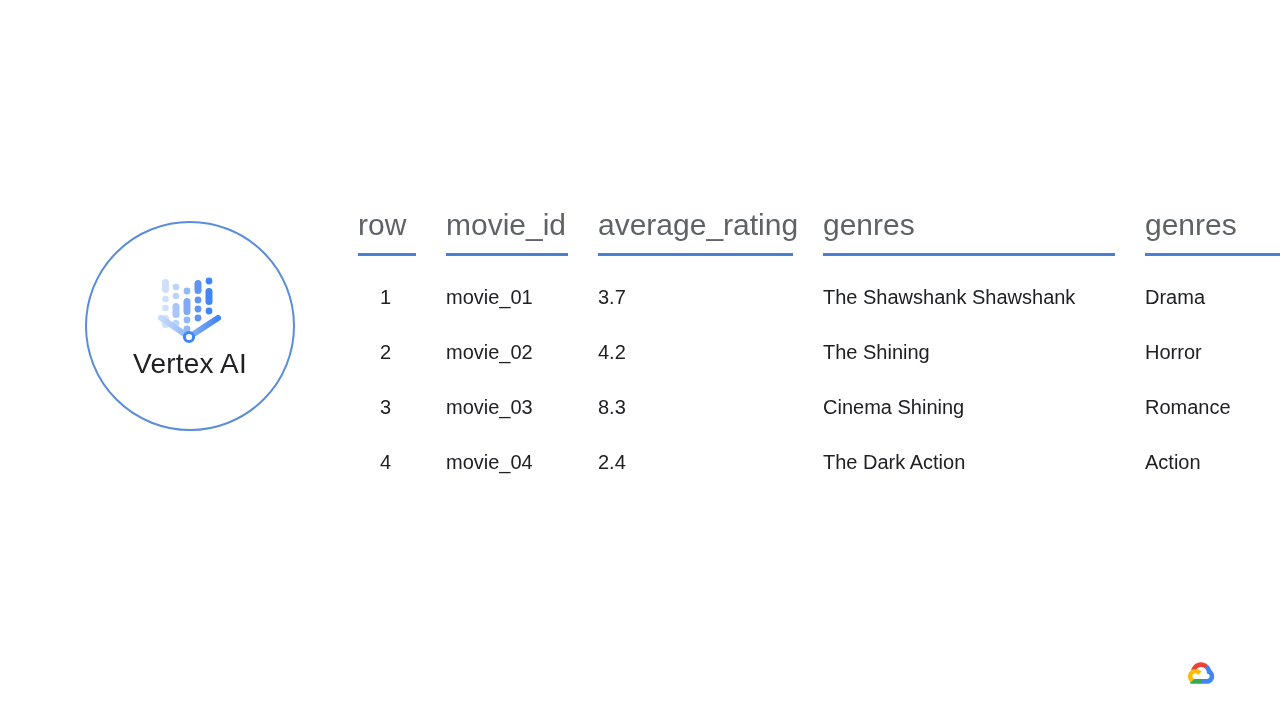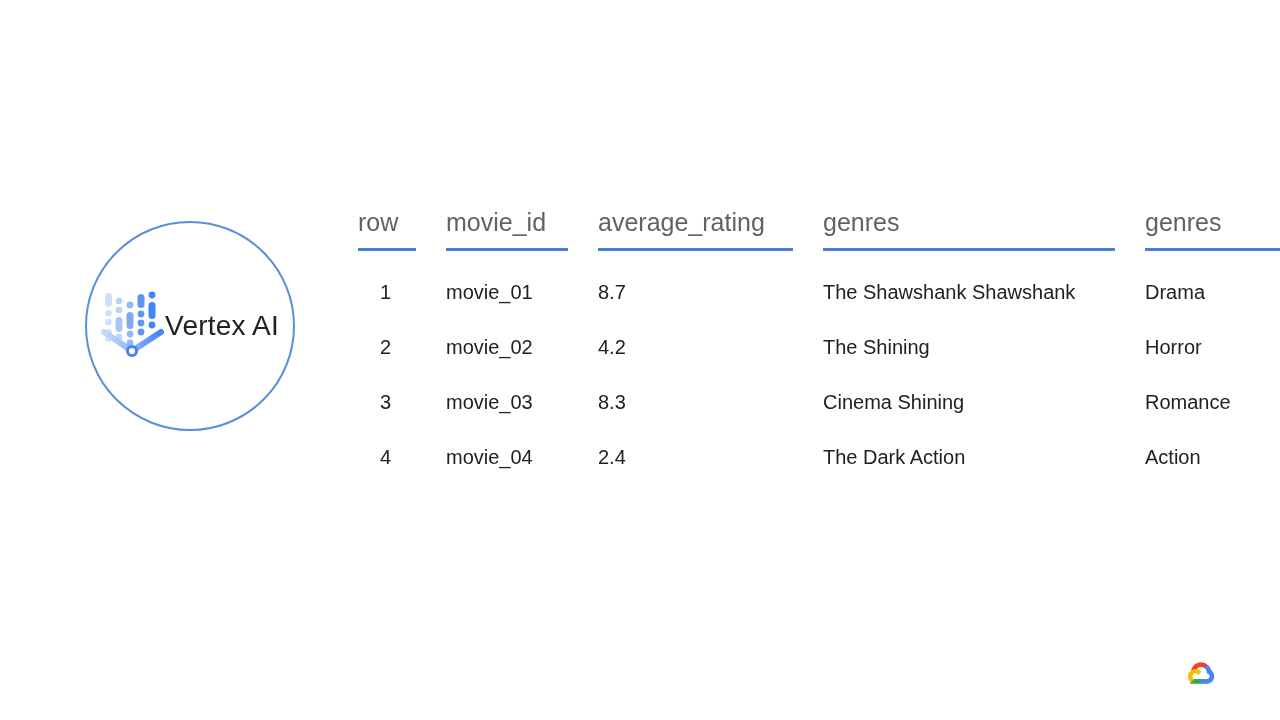--- a/index.html
+++ b/index.html
@@ -26,21 +26,21 @@
   .brand-badge {
     position: absolute;
     left: 85px;
     top: 221px;
     width: 210px;
     height: 210px;
     border: 2px solid #5b8dd9;
     border-radius: 50%;
     box-sizing: border-box;
     display: flex;
-    flex-direction: row;
+    flex-direction: column;
     align-items: center;
     justify-content: center;
   }
   .brand-icon {
     width: 64px;
     height: 70px;
     margin-bottom: 6px;
     display: block;
   }
   .brand-label {
@@ -60,21 +60,21 @@
     border-collapse: collapse;
     table-layout: fixed;
   }
   .data-table col.c-row        { width: 88px; }
   .data-table col.c-movieid    { width: 152px; }
   .data-table col.c-rating     { width: 225px; }
   .data-table col.c-title      { width: 322px; }
   .data-table col.c-genres     { width: 173px; }
 
   .data-table thead th {
-    font-size: 25px;
+    font-size: 30px;
     font-weight: 400;
     color: #5f6368;
     text-align: left;
     padding: 0 0 14px 0;
     vertical-align: bottom;
     white-space: nowrap;
   }
   .data-table thead th .hdr-rule {
     display: block;
     height: 3px;
@@ -181,21 +181,21 @@
         <th>
           <span>genres</span>
           <span class="hdr-rule"></span>
         </th>
       </tr>
     </thead>
     <tbody>
       <tr>
         <td class="cell-row">1</td>
         <td>movie_01</td>
-        <td>8.7</td>
+        <td>3.7</td>
         <td>The Shawshank Shawshank</td>
         <td>Drama</td>
       </tr>
       <tr>
         <td class="cell-row">2</td>
         <td>movie_02</td>
         <td>4.2</td>
         <td>The Shining</td>
         <td>Horror</td>
       </tr>

